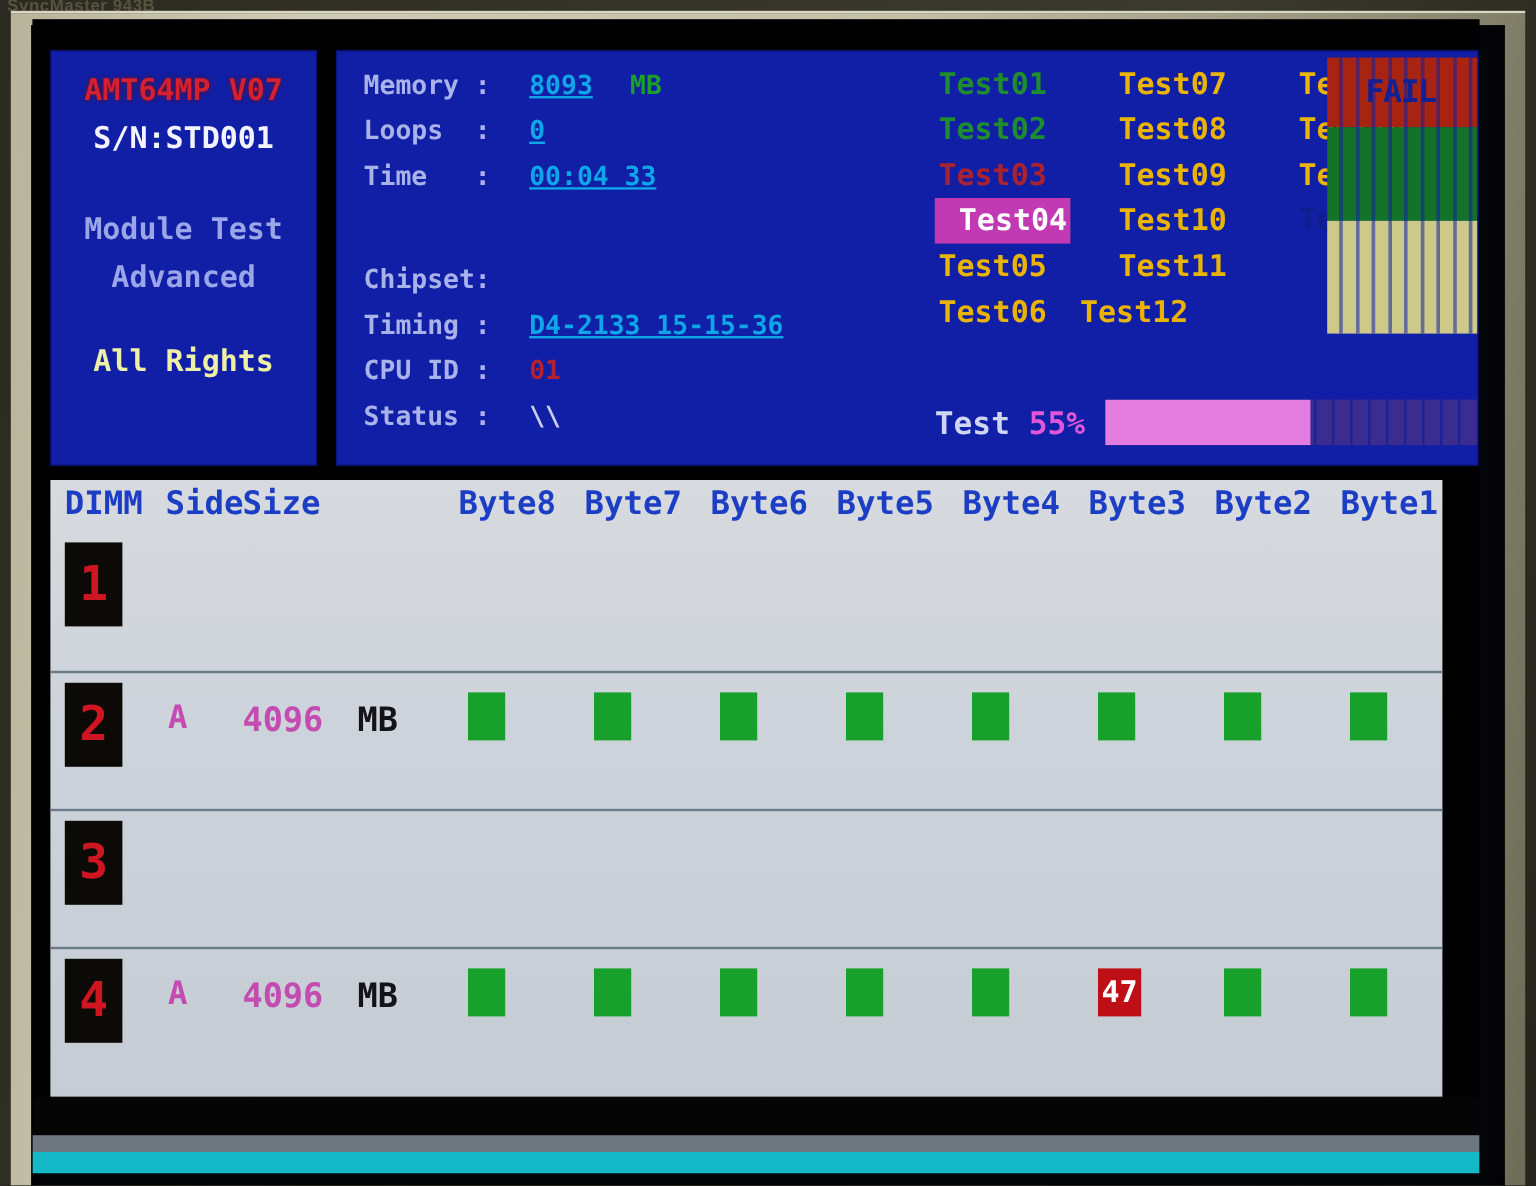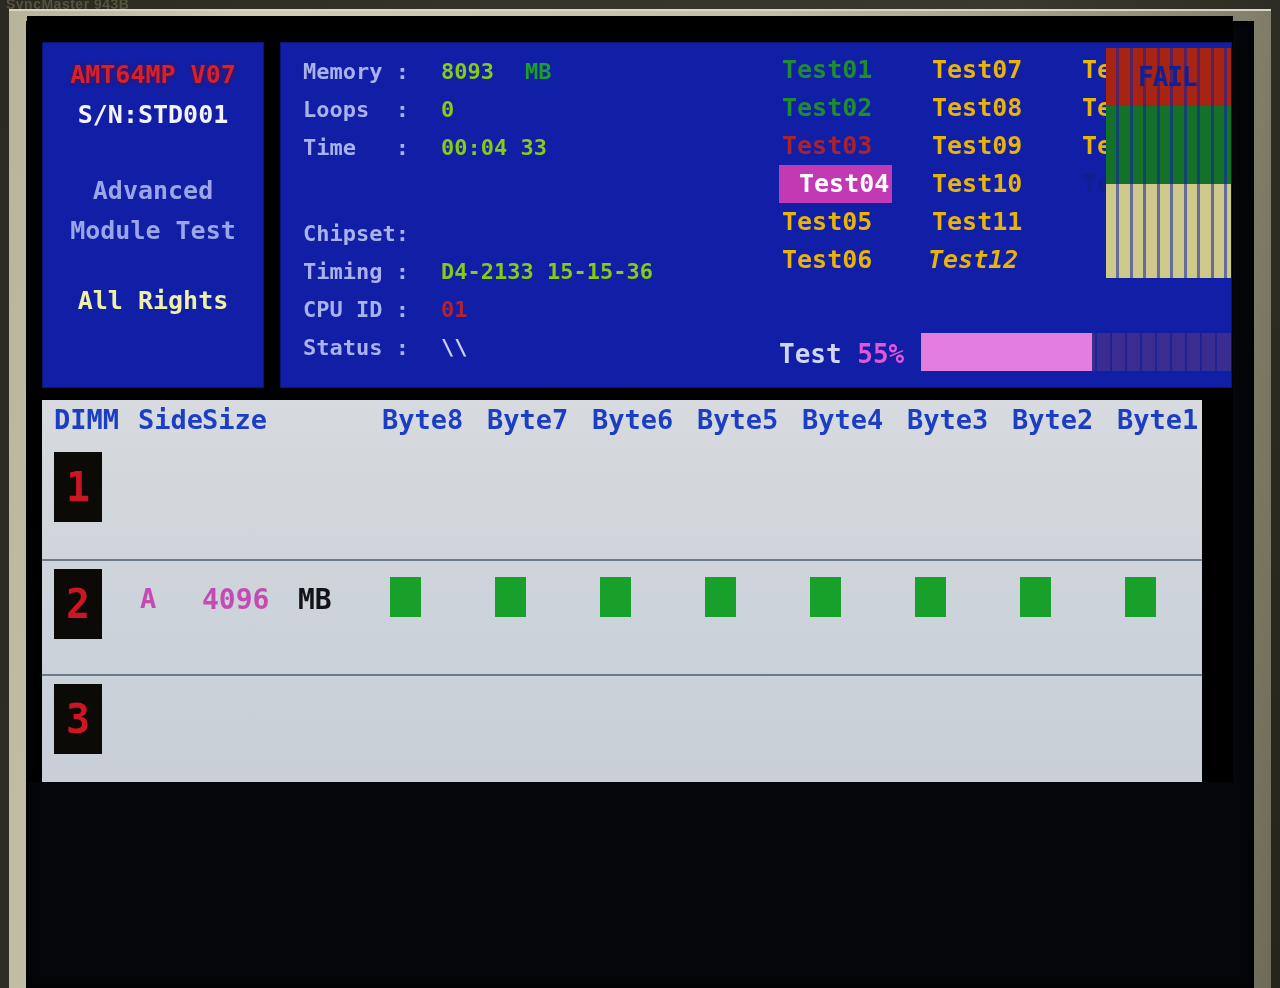--- a/index.html
+++ b/index.html
@@ -19,21 +19,21 @@
                letter-spacing:.5px; padding-left:6px; }
 
   
   #bezel { position:absolute; left:9px; top:9px; width:1262px; height:979px;
            background:linear-gradient(95deg,#b8b49c 0%,#cfcbb4 18%,#c4c0a8 55%,#8d8a74 88%,#6e6b58 100%);
            border-top:2px solid #d9d6c2; }
   #bezel-inner { position:absolute; left:17px; top:10px; width:1228px; height:969px;
                  background:#05060a; box-shadow:inset 0 0 14px #000; }
 
   
-  #screen { position:absolute; left:27px; top:16px; width:1206px; height:766px;
+  #screen { position:absolute; left:27px; top:16px; width:1206px; height:962px;
             background:#000; overflow:hidden; }
 
   #panel-id {
     position:absolute; left:15px; top:26px; width:222px; height:346px;
     background:#101fa6; border:1px solid #0a1578;
     text-align:center; padding-top:12px;
   }
   #panel-id .ln { font-size:25px; line-height:40px; letter-spacing:0px;
                   font-family:"DejaVu Sans Mono", monospace; font-weight:bold; }
   .c-red    { color:#d42030; text-shadow:0 0 4px #6e0d14; }
@@ -44,21 +44,21 @@
   .gap2 { height:30px; }
 
   #panel-info {
     position:absolute; left:253px; top:26px; width:952px; height:346px;
     background:#101fa6; border:1px solid #0a1578;
   }
 
   .kv { position:absolute; font-size:22px; line-height:38px; white-space:pre;
         font-family:"DejaVu Sans Mono", monospace; font-weight:bold; }
   .klabel { color:#a9b3ea; }
-  .kval   { color:#84cc16; }
+  .kval   { color:#0ea5e9;text-decoration:underline; }
   .kval-green { color:#1b9e2a; }
   .kval-red   { color:#b22230;text-align:center; }
   .kval-dim   { color:#c9cdf0; }
 
   
   .tcell { position:absolute; font-size:25px; line-height:34px;
            font-family:"DejaVu Sans Mono", monospace; font-weight:bold;
            white-space:pre; padding:2px 3px; }
   .t-done    { color:#1f8c2f; }
   .t-fail    { color:#a8232f; }
@@ -140,22 +140,22 @@
   <div id="bezel">
     <div id="bezel-inner"></div>
   </div>
 
   <div id="screen">
 
     <div id="panel-id">
       <div class="ln c-red">AMT64MP V07</div>
       <div class="ln c-white">S/N:STD001</div>
       <div class="gap"></div>
+      <div class="ln c-grey">Module Test</div>
       <div class="ln c-grey">Advanced</div>
-      <div class="ln c-grey">Module Test</div>
       <div class="gap2"></div>
       <div class="ln c-yellow">All Rights</div>
     </div>
 
     <div id="panel-info">
 
       <div class="kv klabel" style="left:22px; top:10px;">Memory :</div>
       <div class="kv kval" style="left:160px;top:10px;">8093</div>
       <div class="kv kval-green" style="left:244px;top:10px;">MB</div>
 
@@ -181,21 +181,21 @@
           <div class="tcell t-done" style="left: 498px; top: 46px;">Test02</div>
           <div class="tcell t-fail" style="left: 498px; top: 84px;">Test03</div>
           <div class="tcell t-active" style="left: 498px; top: 122px;">Test04</div>
           <div class="tcell t-pending" style="left: 498px; top: 160px;">Test05</div>
           <div class="tcell t-pending" style="left: 498px; top: 198px;">Test06</div>
           <div class="tcell t-pending" style="left: 648px; top: 8px;">Test07</div>
           <div class="tcell t-pending" style="left: 648px; top: 46px;">Test08</div>
           <div class="tcell t-pending" style="left: 648px; top: 84px;">Test09</div>
           <div class="tcell t-pending" style="left: 648px; top: 122px;">Test10</div>
           <div class="tcell t-pending" style="left: 648px; top: 160px;">Test11</div>
-          <div class="tcell t-pending" style="left: 644px; top: 198px; font-style: italic;">Test12</div>
+          <div class="tcell t-pending" style="left: 616px; top: 198px;">Test12</div>
           <div class="tcell t-pending" style="left: 798px; top: 8px;">Test13</div>
           <div class="tcell t-pending" style="left: 798px; top: 46px;">Test14</div>
           <div class="tcell t-pending" style="left: 798px; top: 84px;">Test15</div>
           <div class="tcell t-hidden" style="left: 798px; top: 122px;">Test16</div>
         </div>
 
       <div id="blockgfx">
         <div id="bg-red"></div>
         <div id="bg-fail">FAIL</div>
         <div id="bg-green"></div>

